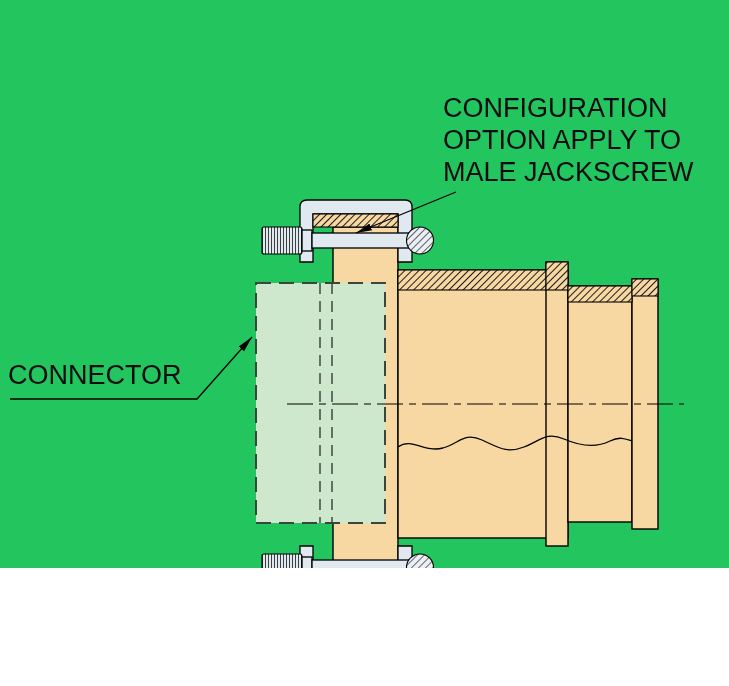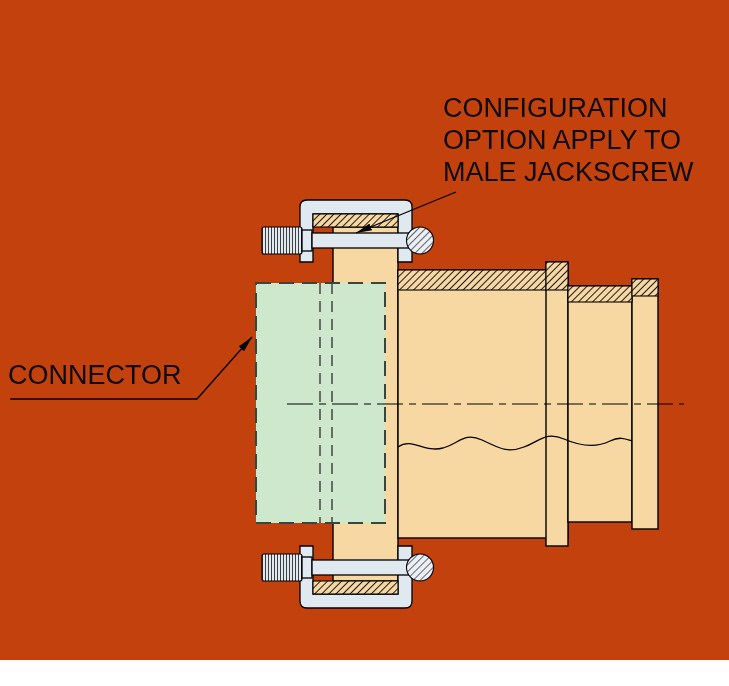--- a/index.html
+++ b/index.html
@@ -1,19 +1,19 @@
 <!DOCTYPE html>
 <html style="--body: #f8d8a2; --connector_fill: #cde8cc; --connector_border: #39463b; --hardware: #e0e8f0; --line: #000000;"><head>
 <meta charset="utf-8">
 <style>
   html,body{margin:0;padding:0;background:#ffffff;}
   .stage{
     position:relative;
-    width:729px;height:660px;
-    background:#c2410c;
+    width:729px;height:568px;
+    background:#22c55e;
     overflow:hidden;
     font-family:"Liberation Sans", sans-serif;
   }
   svg{display:block;}
   .part-body{fill:var(--body,#f8d8a2);stroke:#000;stroke-width:1.4;}
   .part-hw{fill:var(--hardware,#e0e8f0);stroke:#000;stroke-width:1.3;}
   .band{stroke:#000;stroke-width:1.1;}
   .connector-rect{
     fill:var(--connector_fill,#cde8cc);
     stroke:var(--connector_border,#39463b);

